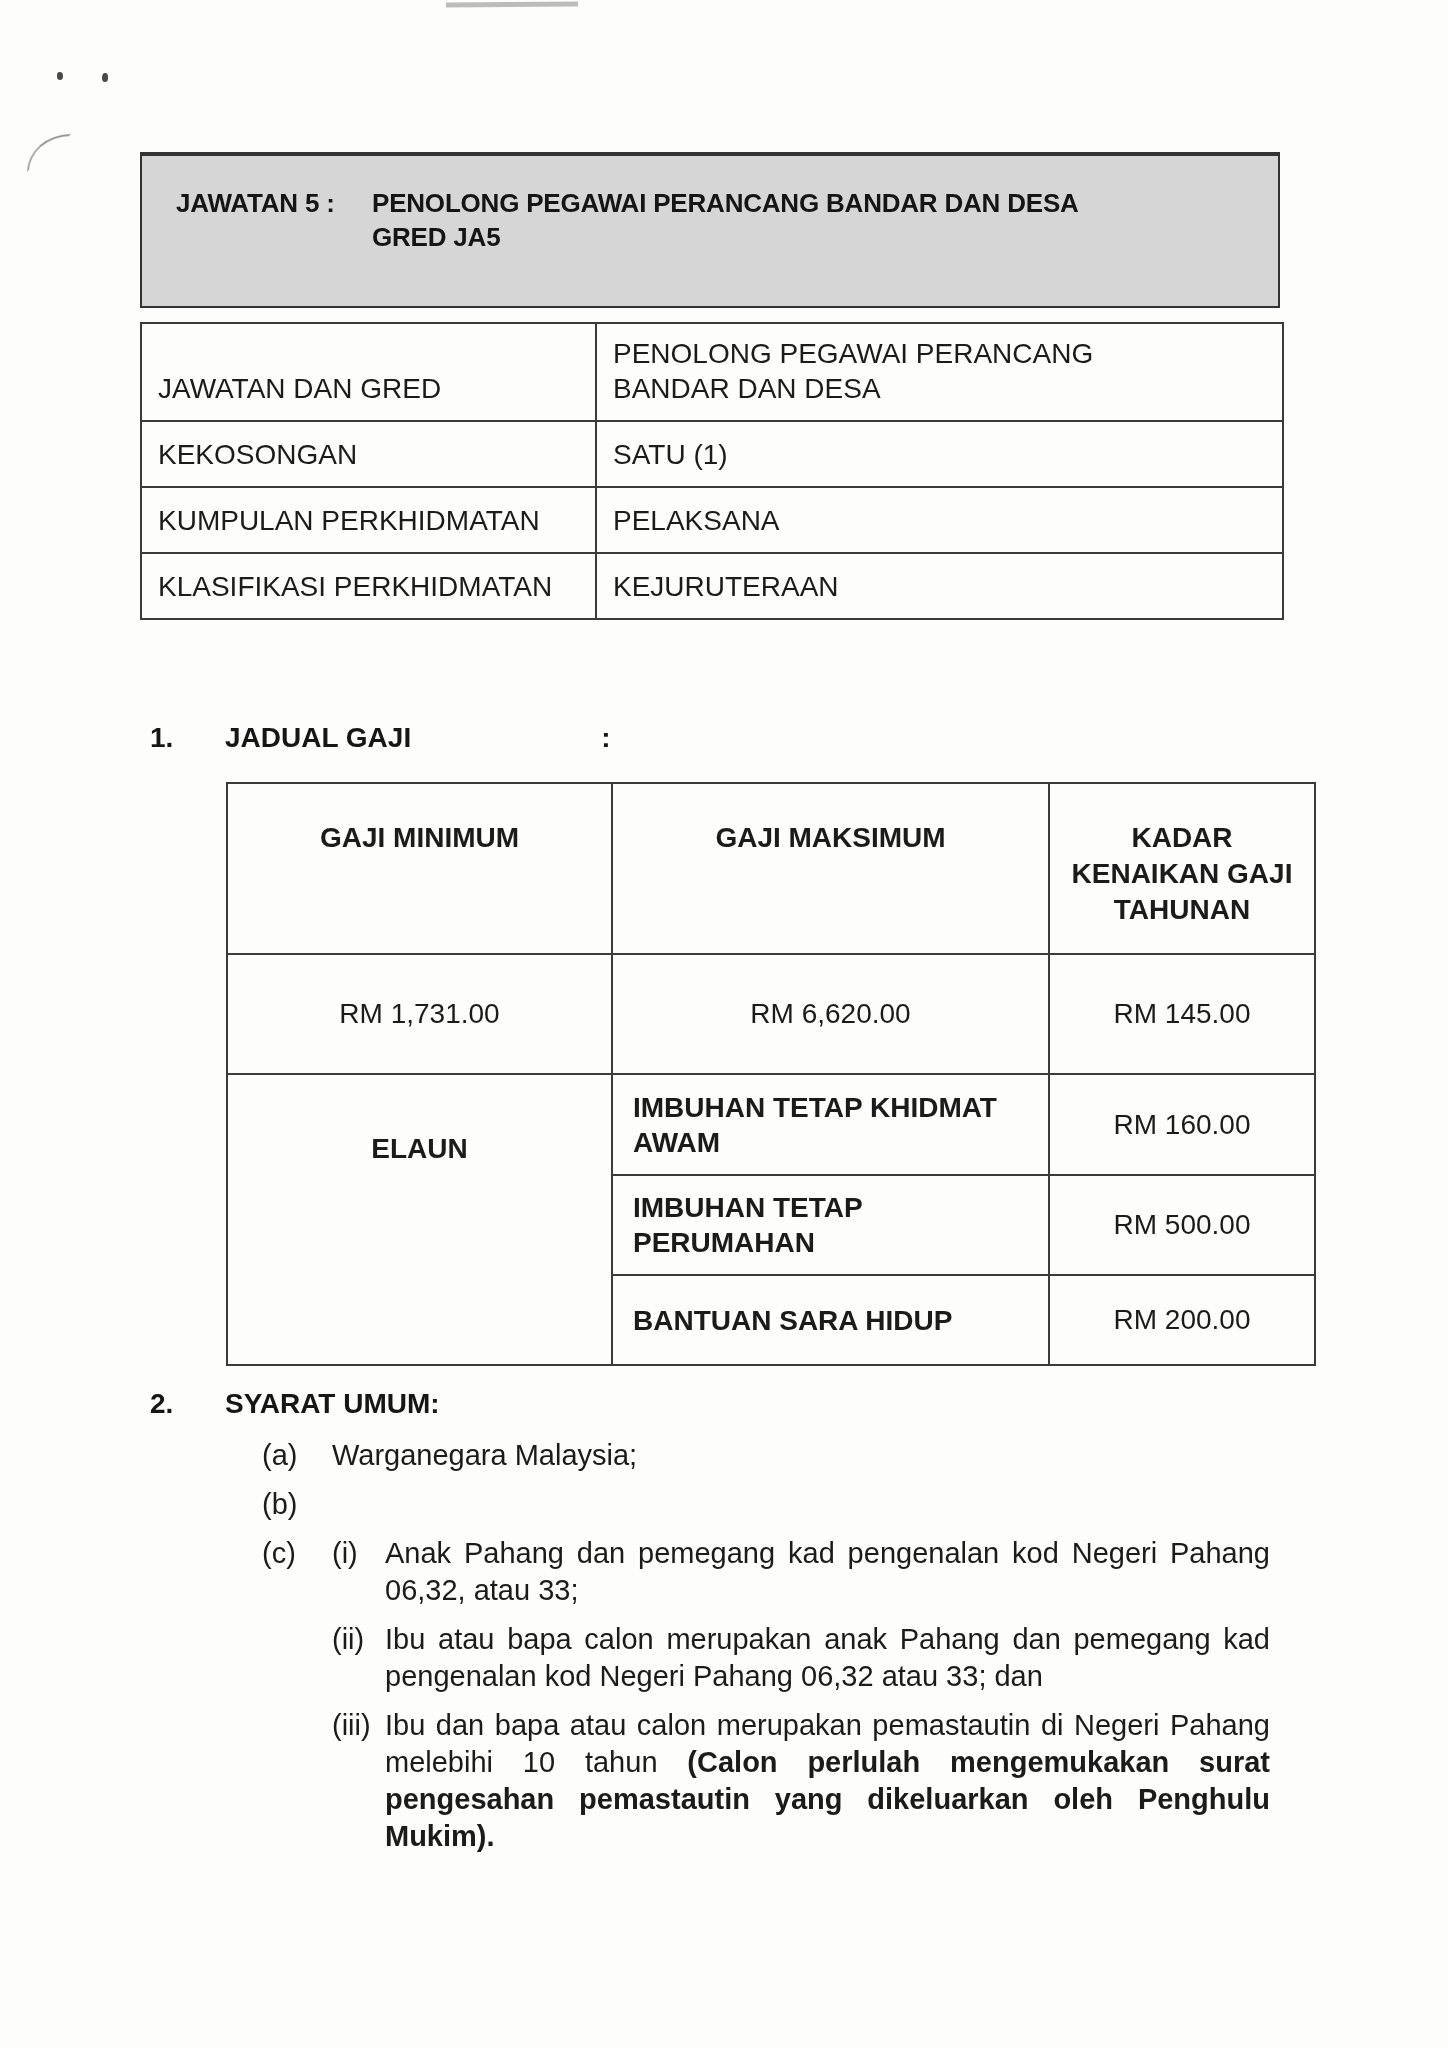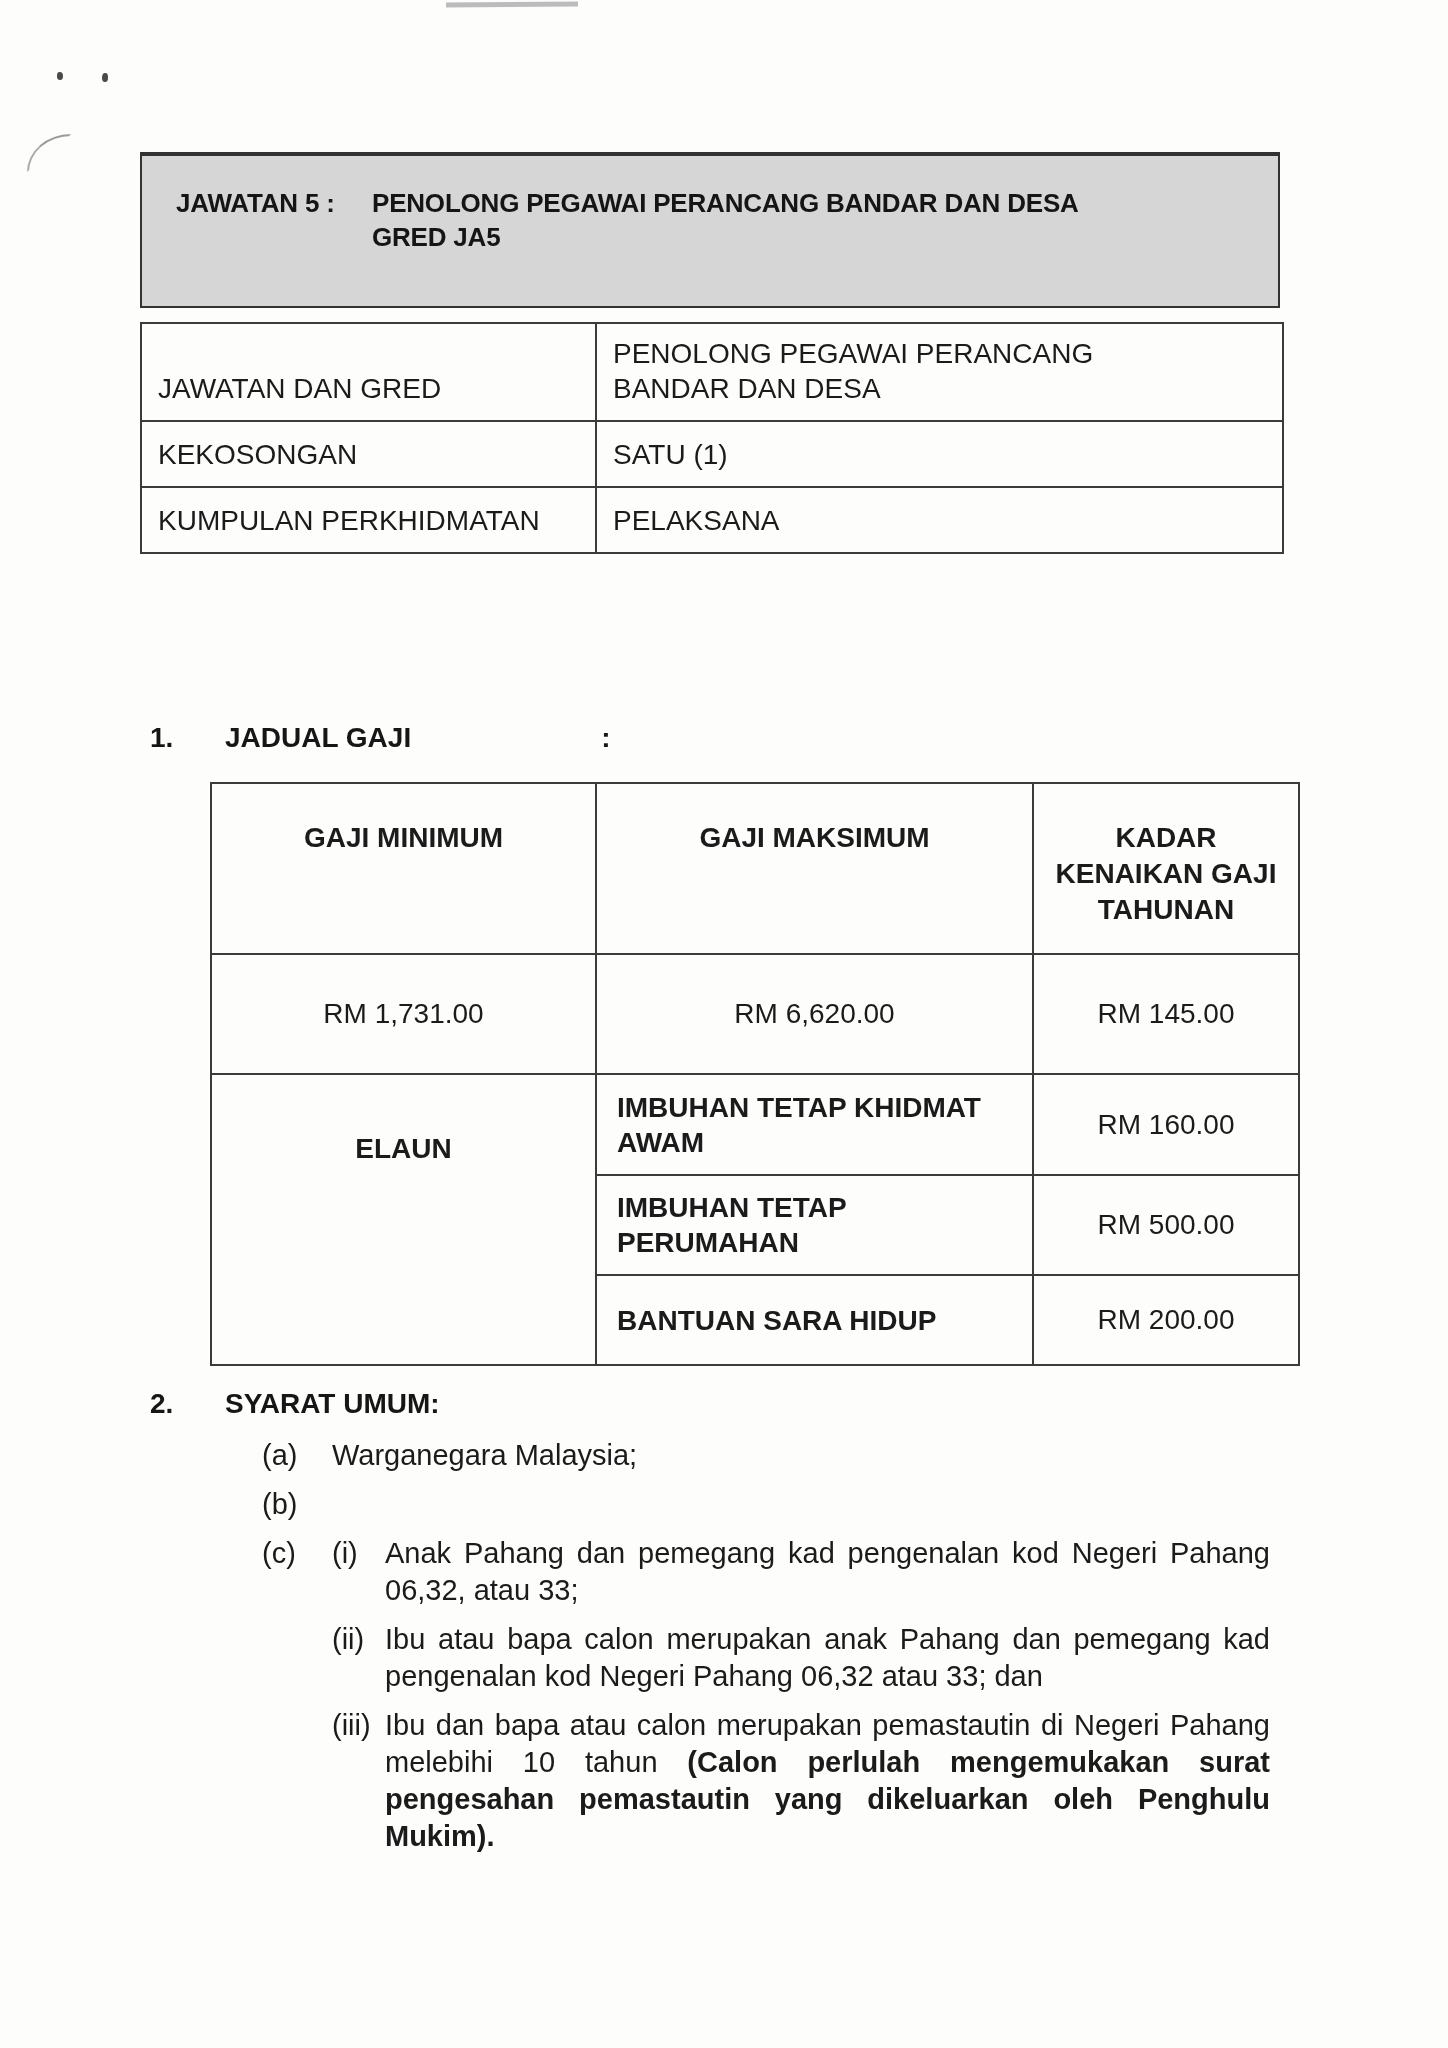--- a/index.html
+++ b/index.html
@@ -57,21 +57,21 @@
     position: absolute; left: 150px;
     display: flex; font-weight: bold; font-size: 28px; color: #161616;
   }
   .sec-heading .num { width: 75px; flex: 0 0 auto; }
   .sec-heading .colon { margin-left: 190px; }
   #sec1 { top: 722px; }
   #sec2 { top: 1388px; }
 
   
   table.salary-table {
-    position: absolute; left: 210px; top: 782px; width: 1088px;
+    position: absolute; left: 226px; top: 782px; width: 1088px;
     border-collapse: collapse; table-layout: fixed;
     font-size: 28px; color: #1b1b1b;
   }
   table.salary-table td, table.salary-table th {
     border: 2px solid #3b3b3b;
     box-sizing: border-box;
     white-space: pre-line;
   }
   table.salary-table th {
     vertical-align: top; text-align: center;
@@ -130,20 +130,24 @@
         <td>JAWATAN DAN GRED</td>
         <td><span class="val-narrow">PENOLONG PEGAWAI PERANCANG BANDAR DAN DESA</span></td>
       </tr>
       <tr class="rn">
         <td>KEKOSONGAN</td>
         <td>SATU (1)</td>
       </tr>
       <tr class="rn">
         <td>KUMPULAN PERKHIDMATAN</td>
         <td>PELAKSANA</td>
+      </tr>
+      <tr class="rn">
+        <td>KLASIFIKASI PERKHIDMATAN</td>
+        <td>KEJURUTERAAN</td>
       </tr>
     </tbody>
   </table>
 
   <div class="sec-heading" id="sec1">
     <span class="num">1.</span>
     <span class="title">JADUAL GAJI</span>
     <span class="colon">:</span>
   </div>
 

